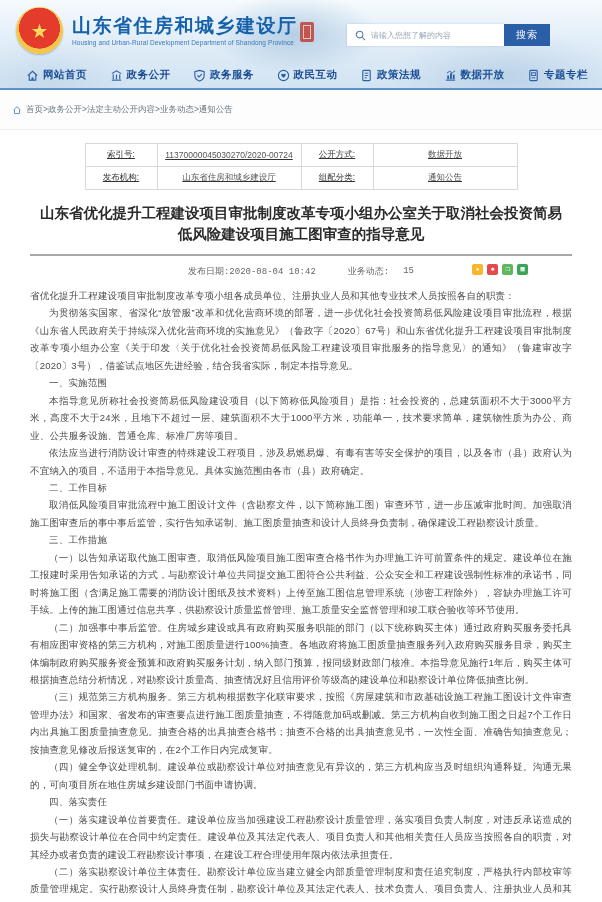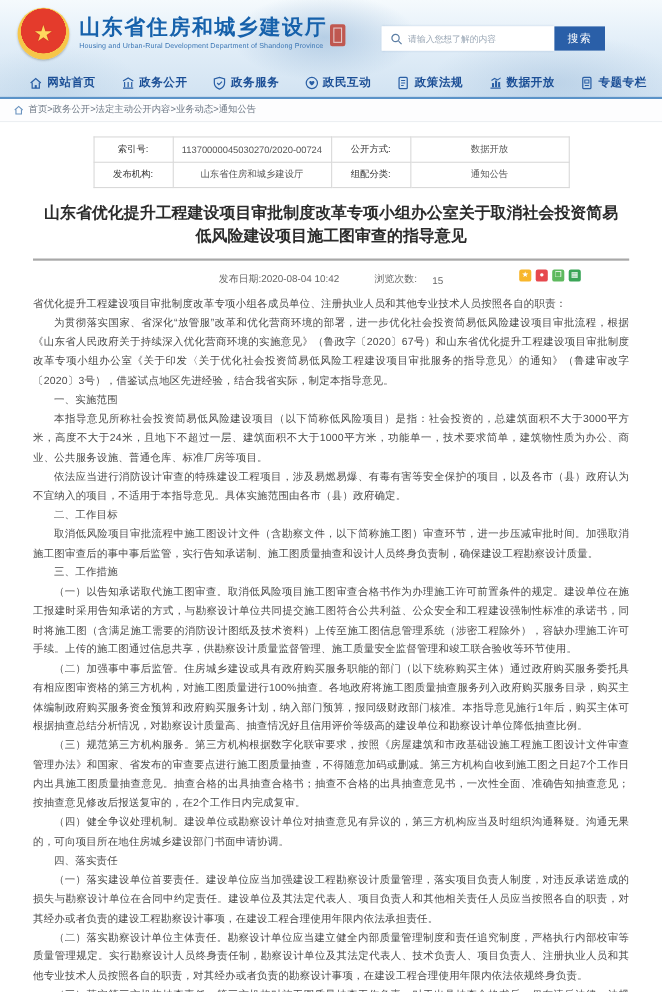--- a/index.html
+++ b/index.html
@@ -42,36 +42,36 @@
   .search-box input::placeholder { color:#9aa7b5; }
   .search-btn { width:46px; height:22px; background:#2a5fa8; color:#fff; font-size:10px;
     border:none; cursor:pointer; font-family:inherit; letter-spacing:1px; }
   
   .nav { position:absolute; left:0; right:0; top:60px; height:30px;
     display:flex; align-items:center; justify-content:space-between; padding:0 14px;margin-left:12px; }
   .nav-item { display:flex; align-items:center; cursor:pointer; }
   .nav-item svg { margin-right:4px; }
   .nav-label { font-size:10.5px; font-weight:bold; color:#1c4f96; letter-spacing:.5px; }
   
-  .breadcrumb { height:21px; display:flex; align-items:center; padding:0 12px;
+  .breadcrumb { height:40px; display:flex; align-items:center; padding:0 12px;
     border-bottom:1px solid #eceff2; background:#fdfdfe; }
   .breadcrumb svg { margin-right:4px; }
   .breadcrumb-text { font-size:8.5px; color:#6b7683; }
   
-  .doc-table { width:432px; margin:13px auto 0; border-collapse:collapse; table-layout:fixed; }
+  .doc-table { width:432px; margin:13px auto 0; border-collapse:collapse; table-layout:fixed;text-decoration:underline; }
   .doc-table td { border:1px solid #d9d9d9; height:23px; text-align:center;
     font-size:8.5px; color:#444; overflow:hidden; white-space:nowrap; }
   .doc-table td.lbl { width:72px; color:#333; }
   .doc-table td.val { width:144px; color:#555; }
   
   .doc-title { width:528px; margin:13px auto 9px; text-align:center;
     font-size:14.5px; font-weight:bold; color:#2b2b2b; line-height:21px; }
   .title-rule { width:542px; margin:0 auto; border:none; border-top:2px solid #a8a8a8; }
   .meta { position:relative; width:542px; margin:7px auto 4px; height:16px;
-    display:flex; justify-content:center; align-items:flex-end; font-size:9px; color:#666; }
+    display:flex; justify-content:center; align-items:center; font-size:9px; color:#666;font-family:Liberation Mono, monospace; }
   .meta .m-pub { margin-right:32px; }
   .meta .m-views-val { margin-left:14px; }
   .share { position:absolute; right:44px; top:1px; display:flex; gap:4px; }
   .share span { width:11px; height:11px; border-radius:2px; display:flex; align-items:center;
     justify-content:center; font-size:7px; color:#fff; cursor:pointer; line-height:1; }
   .share .s1 { background:#f8b62b; }
   .share .s2 { background:#e6484d; }
   .share .s3 { background:#5eb95e; }
   .share .s4 { background:#3aa557; }
   
@@ -195,21 +195,21 @@
     <td class="lbl">组配分类:</td>
     <td class="val">通知公告</td>
   </tr>
 </tbody>
   </table>
 
 <h1 class="doc-title">山东省优化提升工程建设项目审批制度改革专项小组办公室关于取消社会投资简易低风险建设项目施工图审查的指导意见</h1>
 <hr class="title-rule">
 <div class="meta">
   <span class="m-pub">发布日期:2020-08-04 10:42</span>
-  <span class="m-views">浏览次数:</span>
+  <span class="m-views">业务动态:</span>
   <span class="m-views-val">15</span>
   <span class="share">
     <span class="s1">★</span>
     <span class="s2">●</span>
     <span class="s3">❐</span>
     <span class="s4">▦</span>
   </span>
 </div>
 
 <div class="article">

